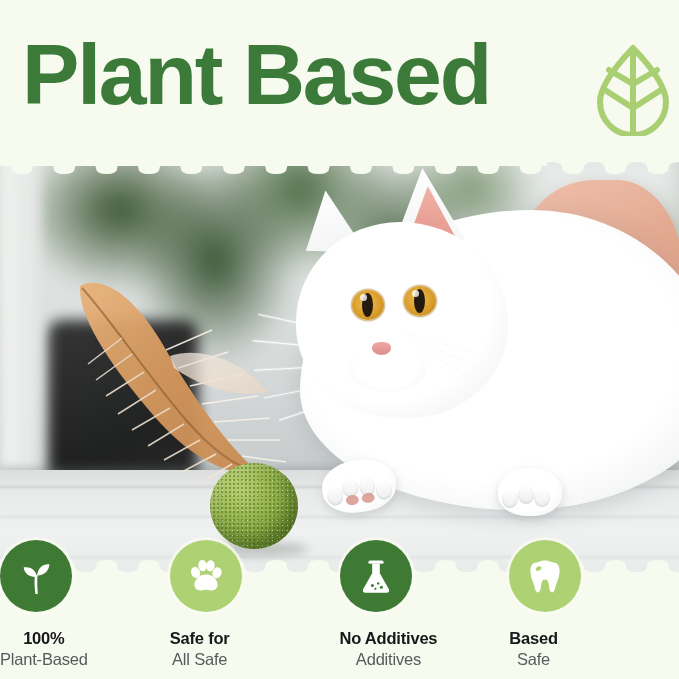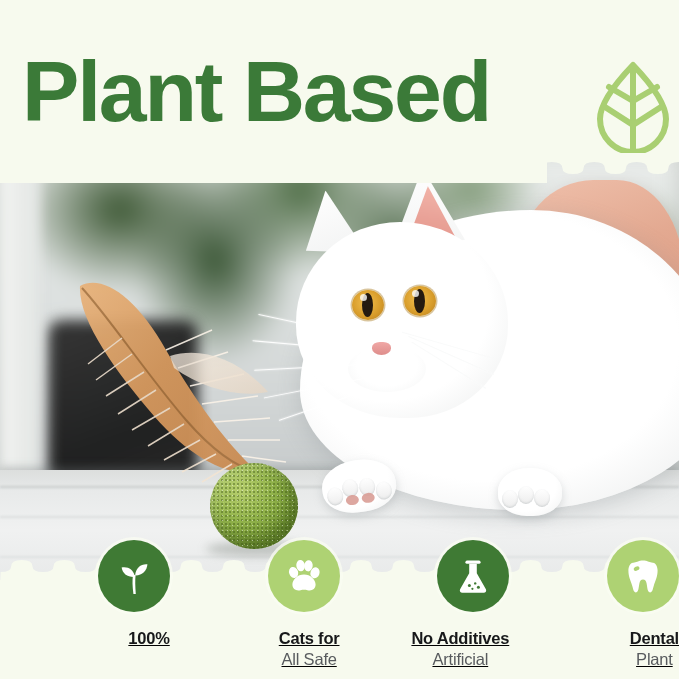--- a/index.html
+++ b/index.html
@@ -6,21 +6,21 @@
   body{
     width:679px;height:679px;
     font-family:"Liberation Sans","DejaVu Sans",sans-serif;
     background:#f7faee;overflow:hidden;
   }
   .card{position:relative;width:679px;height:679px;background:#f7faee;overflow:hidden;}
 
   
   .header{
     position:absolute;left:0;top:0;width:547px;height:166px;
-    background:#f7faee;z-index:6;margin-top:17px;
+    background:#f7faee;z-index:6;
   }
   .title{
     position:absolute;left:22px;top:31px;
     font-size:86px;line-height:86px;font-weight:bold;
     letter-spacing:-2.2px;color:#3b7a38;white-space:nowrap;
   }
   .leaf-logo{position:absolute;left:596px;top:40px;width:74px;height:96px;}
 
   
   .photo{
@@ -167,21 +167,21 @@
   
   .wave-top{position:absolute;left:0;top:148px;width:679px;height:26px;z-index:5;}
   .wave-bot{position:absolute;left:0;top:556px;width:679px;height:32px;z-index:5;}
 
   
   .footer{position:absolute;left:0;top:580px;width:679px;height:99px;background:#f7faee;z-index:4;}
   .features{
     position:absolute;left:0;top:540px;width:679px;height:139px;z-index:7;
     display:flex;
   }
-  .feat{flex:1;display:flex;flex-direction:column;align-items:flex-end;text-decoration:underline;}
+  .feat{flex:1;display:flex;flex-direction:column;align-items:flex-start;}
   .feat .circle{
     width:72px;height:72px;border-radius:50%;
     display:flex;align-items:center;justify-content:center;
     box-shadow:0 0 0 3px rgba(250,252,242,.75);
   }
   .feat .lbl{margin-top:16px;text-align:center;line-height:1.28;}
   .feat .l1{display:block;font-size:16.5px;font-weight:bold;color:#17181a;letter-spacing:-.2px;}
   .feat .l2{display:block;font-size:16.5px;font-weight:normal;color:#585b5e;letter-spacing:-.2px;}
 </style>
 </head>
@@ -368,39 +368,40 @@
         <svg width="40" height="40" viewBox="0 0 40 40">
           <g fill="#ffffff">
             <path d="M19.4 38 C 18.4 30, 18.2 24, 19 19 L 21.6 19 C 21 24, 21.2 30, 21.8 38 Z"></path>
             <path d="M19.6 21 C 13 21, 8.5 17.5, 7.6 11.6 C 14.2 10.4, 19.2 13.6, 20.6 19.8 Z"></path>
             <path d="M21.2 18.4 C 22.2 11.6, 27 7.6, 33.4 8.2 C 33 14.8, 28.4 19, 21.6 19.6 Z"></path>
           </g>
         </svg>
       </div>
       <div class="lbl">
         <span class="l1">100%</span>
+        <span class="l2">Plant-Based</span>
       </div>
     </div>
 
     <div class="feat">
       <div class="circle" style="background:#aed273">
         <svg width="40" height="40" viewBox="0 0 40 40">
           <g fill="#ffffff">
             <ellipse cx="9.6" cy="16.4" rx="4.5" ry="5.6" transform="rotate(-18 9.6 16.4)"></ellipse>
             <ellipse cx="16.6" cy="9.6" rx="4.3" ry="5.6" transform="rotate(-7 16.6 9.6)"></ellipse>
             <ellipse cx="24.4" cy="9.8" rx="4.3" ry="5.6" transform="rotate(7 24.4 9.8)"></ellipse>
             <ellipse cx="31" cy="16.8" rx="4.5" ry="5.6" transform="rotate(18 31 16.8)"></ellipse>
             <path d="M20 18.4 C 26.4 18.4, 31.6 23.4, 31.6 28.6 C 31.6 33.4, 27.4 35.4, 23.4 34.2
                      C 21.4 33.6, 18.6 33.6, 16.6 34.2 C 12.6 35.4, 8.4 33.4, 8.4 28.6
                      C 8.4 23.4, 13.6 18.4, 20 18.4 Z"></path>
           </g>
         </svg>
       </div>
       <div class="lbl">
-        <span class="l1">Cats for</span>
+        <span class="l1">Safe for</span>
         <span class="l2">All Safe</span>
       </div>
     </div>
 
     <div class="feat">
       <div class="circle" style="background:#3f7a34">
         <svg width="40" height="40" viewBox="0 0 40 40">
           <g fill="#ffffff">
             <rect x="12.4" y="4.6" width="15.2" height="3.2" rx="1.6"></rect>
             <path d="M16.2 7.8 h7.6 v9.4 l9.1 16.1 a2.4 2.4 0 0 1 -2.1 3.5 H9.2
@@ -409,36 +410,36 @@
           <g fill="#3f7a34">
             <circle cx="16.4" cy="29.6" r="1.5"></circle>
             <circle cx="22.2" cy="27.4" r="1.2"></circle>
             <circle cx="25.4" cy="31.2" r="1.5"></circle>
             <circle cx="19.4" cy="32.8" r="1.1"></circle>
           </g>
         </svg>
       </div>
       <div class="lbl">
         <span class="l1">No Additives</span>
-        <span class="l2">Artificial</span>
+        <span class="l2">Additives</span>
       </div>
     </div>
 
     <div class="feat">
       <div class="circle" style="background:#aed273">
         <svg width="40" height="40" viewBox="0 0 40 40">
           <path fill="#ffffff" d="M20 4.6 C 15.6 4.6, 14.2 6.4, 11.4 6.4 C 7.6 6.4, 5.4 9.8, 5.4 14.6
                    C 5.4 21, 7.6 24.6, 9.2 29.8 C 10.3 33.4, 10.6 36.4, 13 36.4
                    C 15.6 36.4, 15.6 31.6, 16.4 27.6 C 16.9 25, 17.9 23.6, 20 23.6
                    C 22.1 23.6, 23.1 25, 23.6 27.6 C 24.4 31.6, 24.4 36.4, 27 36.4
                    C 29.4 36.4, 29.7 33.4, 30.8 29.8 C 32.4 24.6, 34.6 21, 34.6 14.6
                    C 34.6 9.8, 32.4 6.4, 28.6 6.4 C 25.8 6.4, 24.4 4.6, 20 4.6 Z"></path>
           <ellipse cx="13.6" cy="12.6" rx="3" ry="2" fill="#aed273" transform="rotate(-28 13.6 12.6)"></ellipse>
         </svg>
       </div>
       <div class="lbl">
-        <span class="l1">Dental</span>
-        <span class="l2">Plant</span>
+        <span class="l1">Based</span>
+        <span class="l2">Safe</span>
       </div>
     </div>
 
   </div>
 </div>
 
 </body></html>

